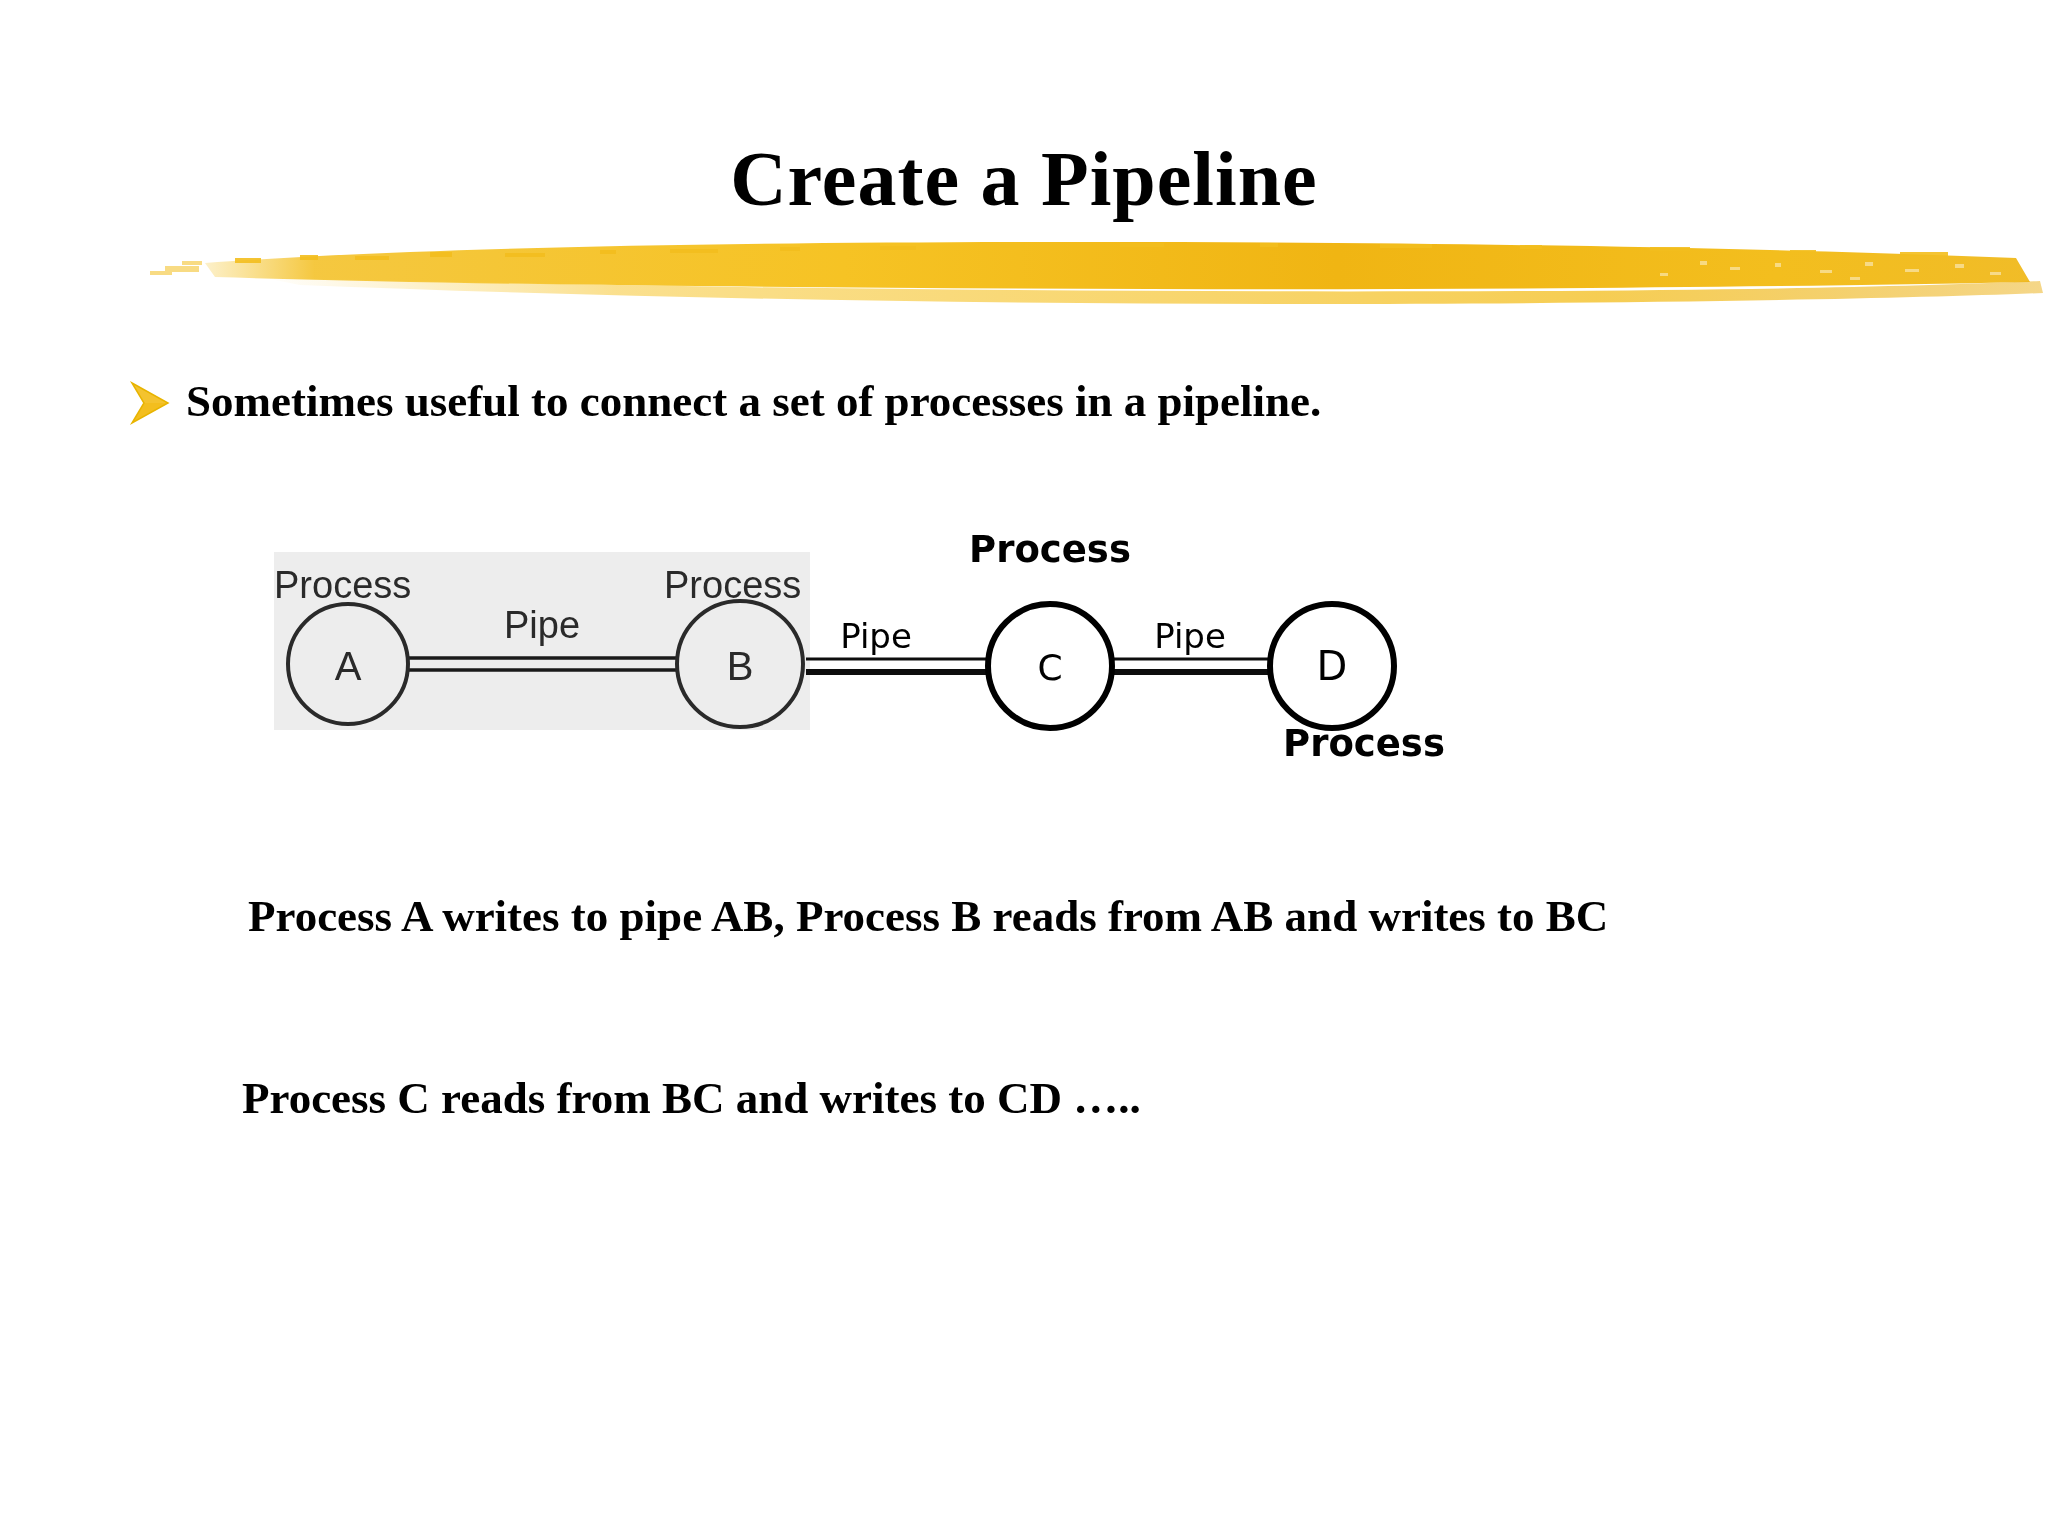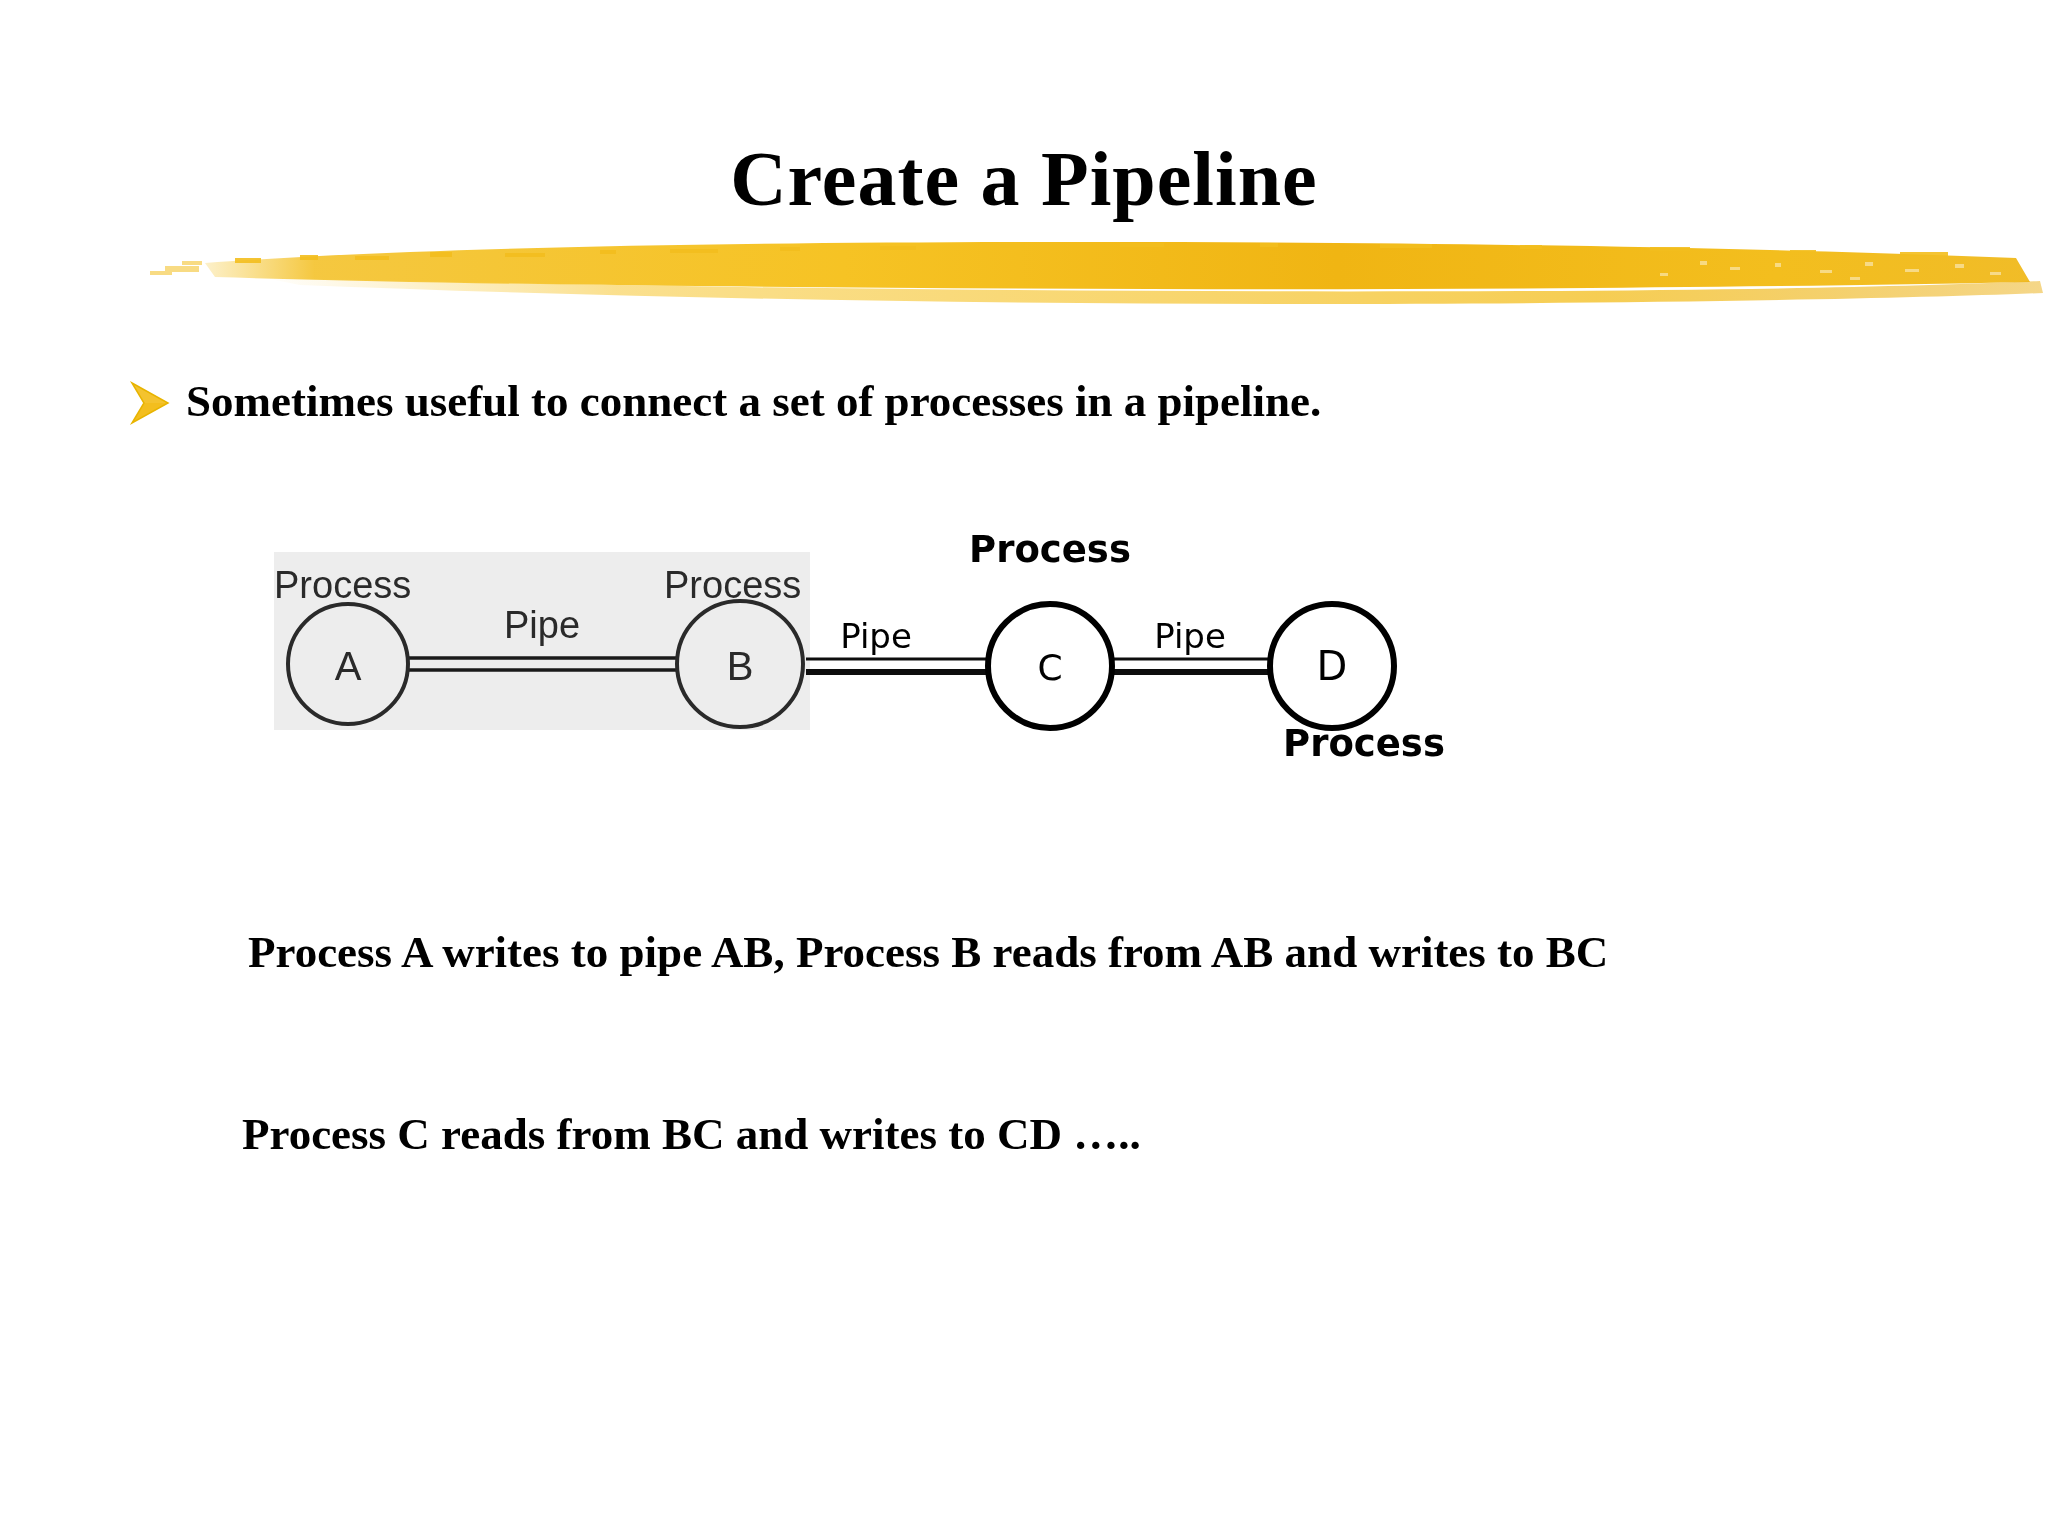--- a/index.html
+++ b/index.html
@@ -79,21 +79,20 @@
   #diagram svg { display: block; }
 
   
   .body-par {
     position: absolute;
     font-family: "Liberation Serif", serif;
     font-weight: bold;
     font-size: 45px;
     line-height: 1.25;
     color: #000000;
-    margin-top: 36px;
   }
   #para-1 {
     left: 248px;
     top: 888px;
     width: 1450px;
   }
   #para-2 {
     left: 242px;
     top: 1070px;
     width: 1450px;

